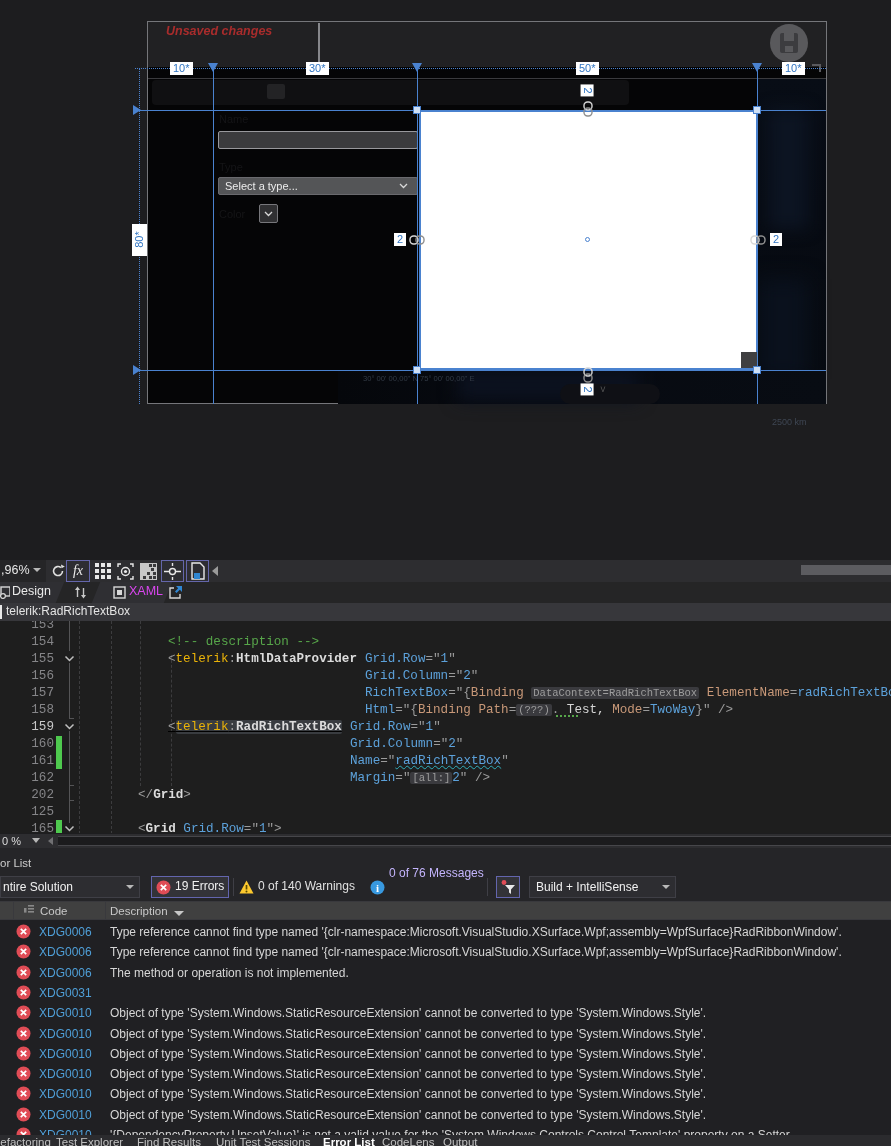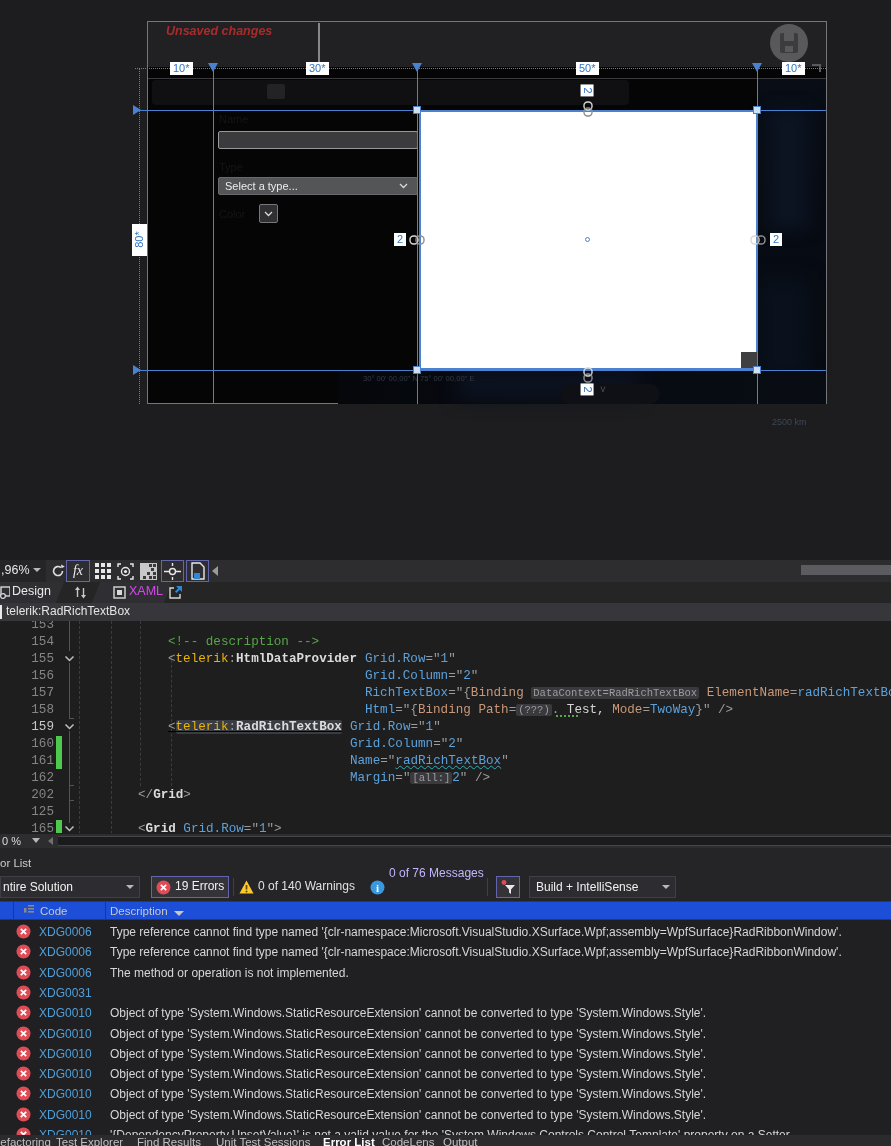--- a/index.html
+++ b/index.html
@@ -320,21 +320,21 @@
     <div class="abs" style="left:389px;top:18px;color:#c4b5fd;font-size:12px;">0 of 76 Messages</div>
     <div class="abs" style="left:496px;top:28px;width:24px;height:22px;border:1px solid #6365ae;background:#333338;"></div>
     <svg class="abs" style="left:500px;top:31px;" width="16" height="16" viewBox="0 0 16 16">
       <circle cx="4" cy="3.5" r="2.4" fill="#e04c56"></circle>
       <path d="M5 6 H15 L11 10.5 V15 L9 13.5 V10.5 Z" fill="#e8e8e8"></path>
     </svg>
     <div class="abs" style="left:529px;top:28px;width:147px;height:22px;background:#2d2d31;border:1px solid #3f3f46;color:#f1f1f1;font-size:12px;line-height:20px;padding-left:6px;">Build + IntelliSense</div>
     <div class="abs" style="left:662px;top:37px;width:0;height:0;border-left:4px solid transparent;border-right:4px solid transparent;border-top:4px solid #b8b8b8;"></div>
   </div>
 
-  <div class="abs" id="elheader" style="left:0;top:53px;width:891px;height:19px;background:#1d4ed8;border-top:1px solid #39393d;border-bottom:1px solid #39393d;">
+  <div class="abs" id="elheader" style="left:0;top:53px;width:891px;height:19px;background:#404040;border-top:1px solid #39393d;border-bottom:1px solid #39393d;">
     <div class="abs" style="left:13px;top:0;width:1px;height:18px;background:#39393d;"></div>
     <div class="abs" style="left:105px;top:0;width:1px;height:18px;background:#39393d;"></div>
     <svg class="abs" style="left:24px;top:3px;" width="10" height="8" viewBox="0 0 10 8">
       <g fill="#888">
           <rect x="4" y="0" width="6" height="1.6"></rect>
           <rect x="4" y="3" width="6" height="1.6"></rect>
           <rect x="4" y="6" width="6" height="1.6"></rect>
           <rect x="0" y="3" width="2.5" height="4.6"></rect>
         </g>
     </svg>

